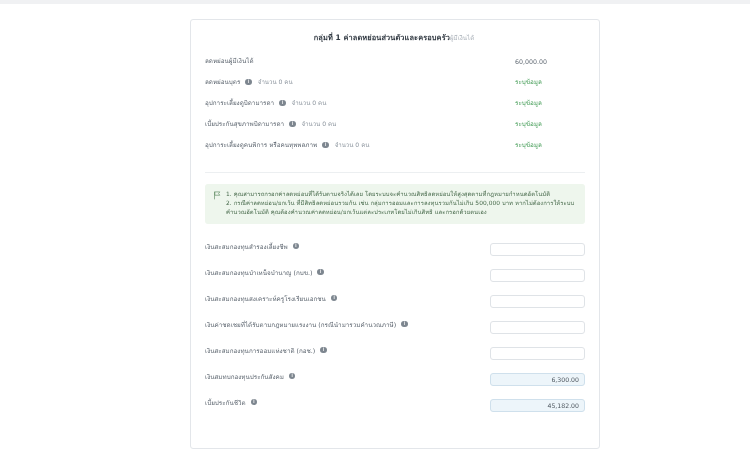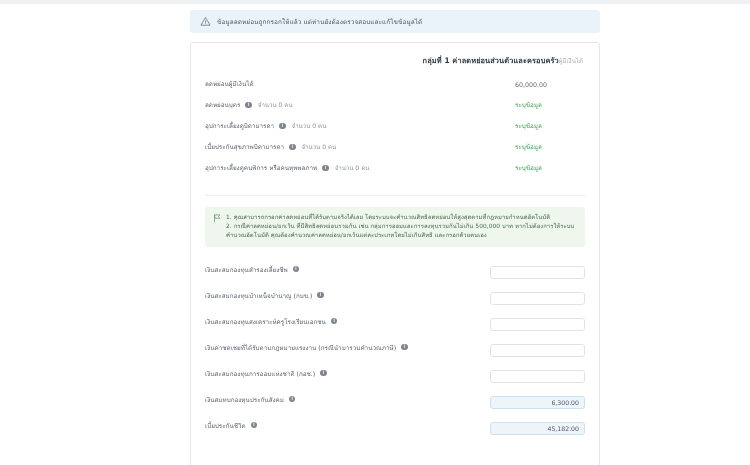--- a/index.html
+++ b/index.html
@@ -56,21 +56,21 @@
     border-radius: 3px;
     padding: 11px 14px 4px 14px;
     min-height: 420px;
   }
   .group {
     padding-bottom: 4px;
   }
   .group-head {
     display: flex;
     align-items: baseline;
-    justify-content: flex-end;
+    justify-content: center;
     margin-bottom: 11px;
   }
   .group-title {
     font-size: 7.4px;
     font-weight: bold;
     color: #2f3740;
     letter-spacing: .1px;
   }
   .group-colhead {
     font-size: 6.2px;
@@ -183,28 +183,20 @@
   .money-input::placeholder { color: #c6ccd2; }
 </style>
 </head>
 <body>
 
 <div id="viewport">
   <div class="topstrip"></div>
 
   <div class="page-col">
 
-    <div class="alert">
-      <svg class="alert-icon" viewBox="0 0 16 16">
-        <path d="M8 2.2 L14.6 13.4 H1.4 Z" fill="none" stroke="#6e7782" stroke-width="1.2" stroke-linejoin="round"></path>
-        <rect x="7.45" y="6.4" width="1.1" height="3.5" fill="#6e7782"></rect>
-        <rect x="7.45" y="10.6" width="1.1" height="1.1" fill="#6e7782"></rect>
-      </svg>
-      <span class="alert-text">ข้อมูลลดหย่อนถูกกรอกให้แล้ว แต่ท่านยังต้องตรวจสอบและแก้ไขข้อมูลได้</span>
-    </div>
 
     <div class="card">
 
       <div class="group">
         <div class="group-head">
           <span class="group-title">กลุ่มที่ 1 ค่าลดหย่อนส่วนตัวและครอบครัว</span>
           <span class="group-colhead">ผู้มีเงินได้</span>
         </div>
 
         <div class="row">

